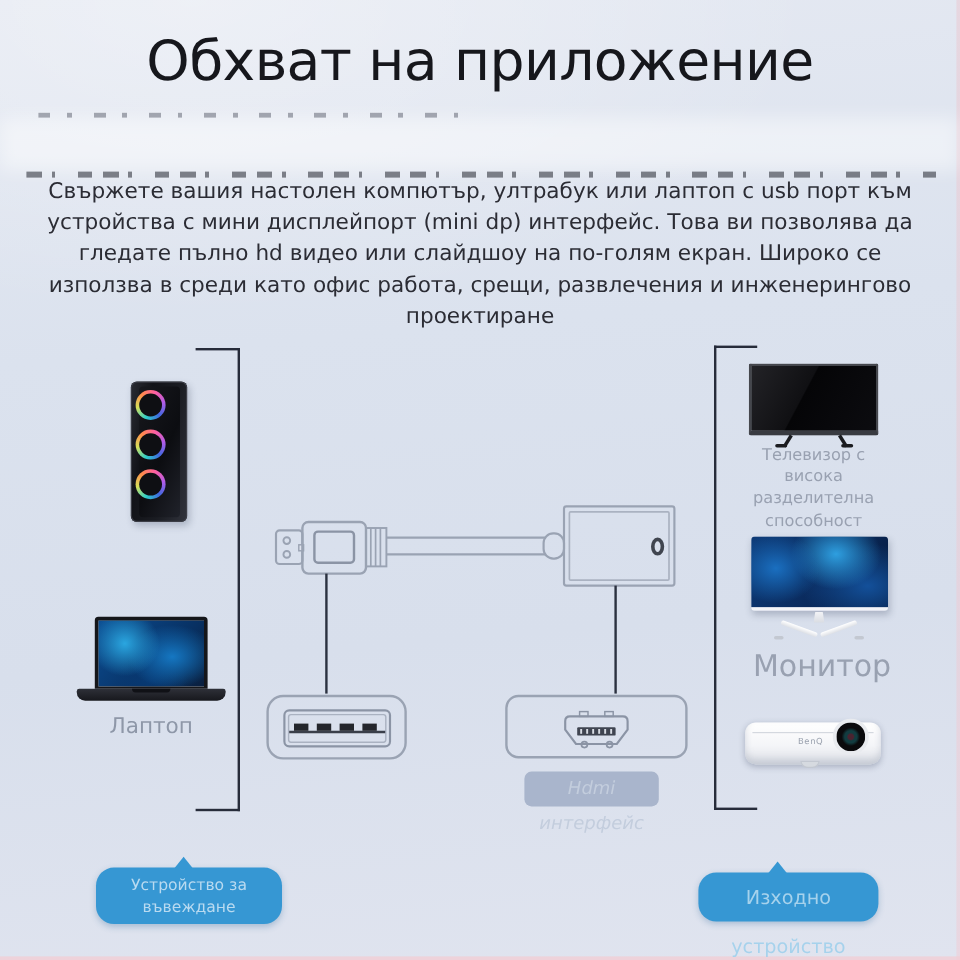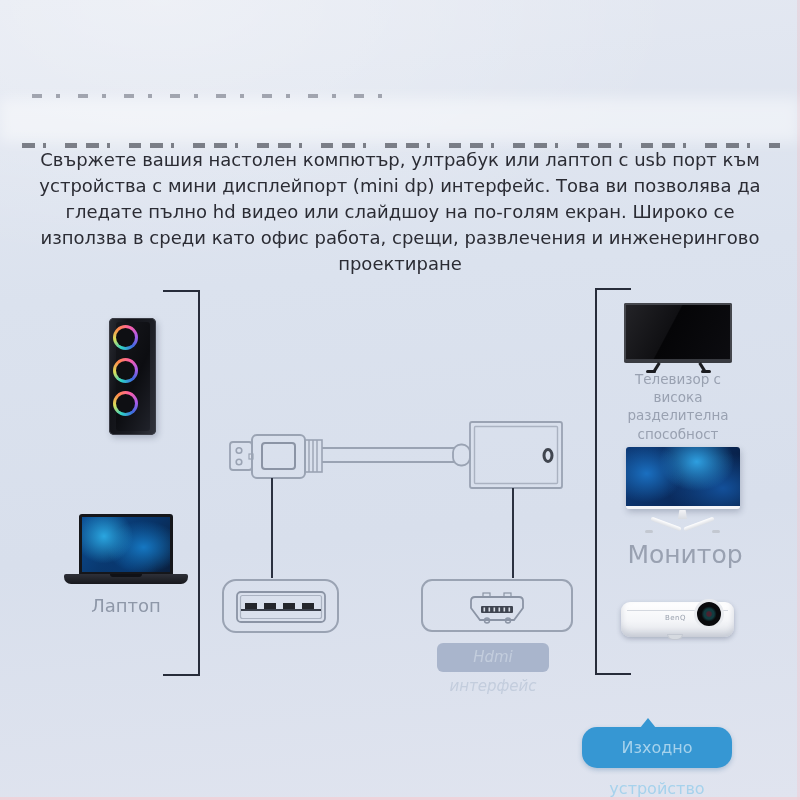--- a/index.html
+++ b/index.html
@@ -127,20 +127,21 @@
   .callout.output::before{ left:58px; }
 </style>
 </head>
 <body>
 
 <div class="stage">
 
   <div class="edge-pink-right"></div>
   <div class="edge-pink-bottom"></div>
 
+  <h1 class="title">Обхват на приложение</h1>
   <div class="haze-band"></div>
   <div class="artifact a1"></div>
   <div class="artifact a2"></div>
   <p class="description">Свържете вашия настолен компютър, ултрабук или лаптоп с usb порт към устройства с мини дисплейпорт (mini dp) интерфейс. Това ви позволява да гледате пълно hd видео или слайдшоу на по-голям екран. Широко се използва в среди като офис работа, срещи, развлечения и инженерингово проектиране</p>
 
   <div class="bracket left"></div>
   <div class="bracket right"></div>
 
   <div class="pc-tower">
     <div class="pc-glass"></div>
@@ -220,15 +221,16 @@
     <rect x="278.5" y="195.5" width="1.6" height="4" fill="#d8dce4"></rect>
     <rect x="283.5" y="195.5" width="1.6" height="4" fill="#d8dce4"></rect>
     <rect x="288.5" y="195.5" width="1.6" height="4" fill="#d8dce4"></rect>
     <rect x="293.5" y="195.5" width="1.6" height="4" fill="#d8dce4"></rect>
     <circle cx="272" cy="208.5" r="2.5" stroke="#8b94a5" stroke-width="1.4"></circle>
     <circle cx="293" cy="208.5" r="2.5" stroke="#8b94a5" stroke-width="1.4"></circle>
   </svg>
 
   <div class="badge-gray hdmi">Hdmi интерфейс</div>
 
+  <div class="callout input">Устройство за въвеждане</div>
   <div class="callout output">Изходно устройство</div>
 
 </div>
 
 </body></html>

